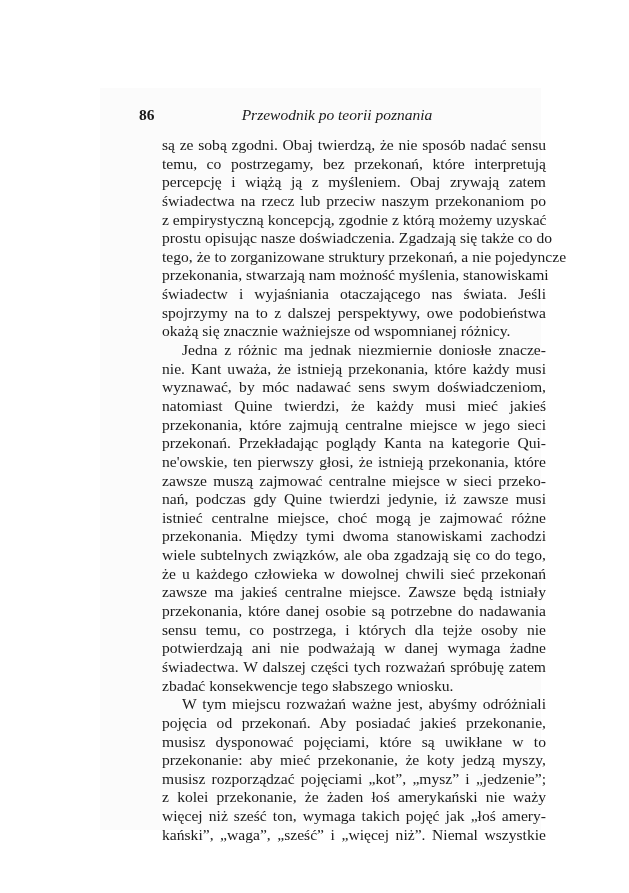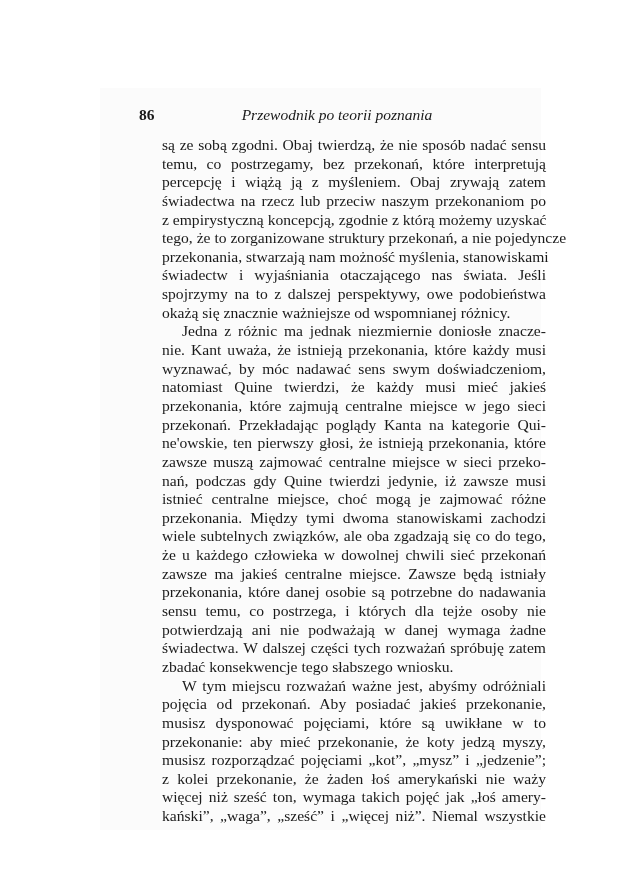--- a/index.html
+++ b/index.html
@@ -37,20 +37,21 @@
   <span class="running-title">Przewodnik po teorii poznania</span>
 </div>
 
 <div class="body-text">
   <div>
     <span class="line">są ze sobą zgodni. Obaj twierdzą, że nie sposób nadać sensu</span>
     <span class="line">temu, co postrzegamy, bez przekonań, które interpretują</span>
     <span class="line">percepcję i wiążą ją z myśleniem. Obaj zrywają zatem</span>
     <span class="line">świadectwa na rzecz lub przeciw naszym przekonaniom po</span>
     <span class="line">z empirystyczną koncepcją, zgodnie z którą możemy uzyskać</span>
+    <span class="line">prostu opisując nasze doświadczenia. Zgadzają się także co do</span>
     <span class="line">tego, że to zorganizowane struktury przekonań, a nie pojedyncze</span>
     <span class="line">przekonania, stwarzają nam możność myślenia, stanowiskami</span>
     <span class="line">świadectw i wyjaśniania otaczającego nas świata. Jeśli</span>
     <span class="line">spojrzymy na to z dalszej perspektywy, owe podobieństwa</span>
     <span class="line last">okażą się znacznie ważniejsze od wspomnianej różnicy.</span>
   </div>
   <div>
     <span class="line indent">Jedna z różnic ma jednak niezmiernie doniosłe znacze-</span>
     <span class="line">nie. Kant uważa, że istnieją przekonania, które każdy musi</span>
     <span class="line">wyznawać, by móc nadawać sens swym doświadczeniom,</span>

